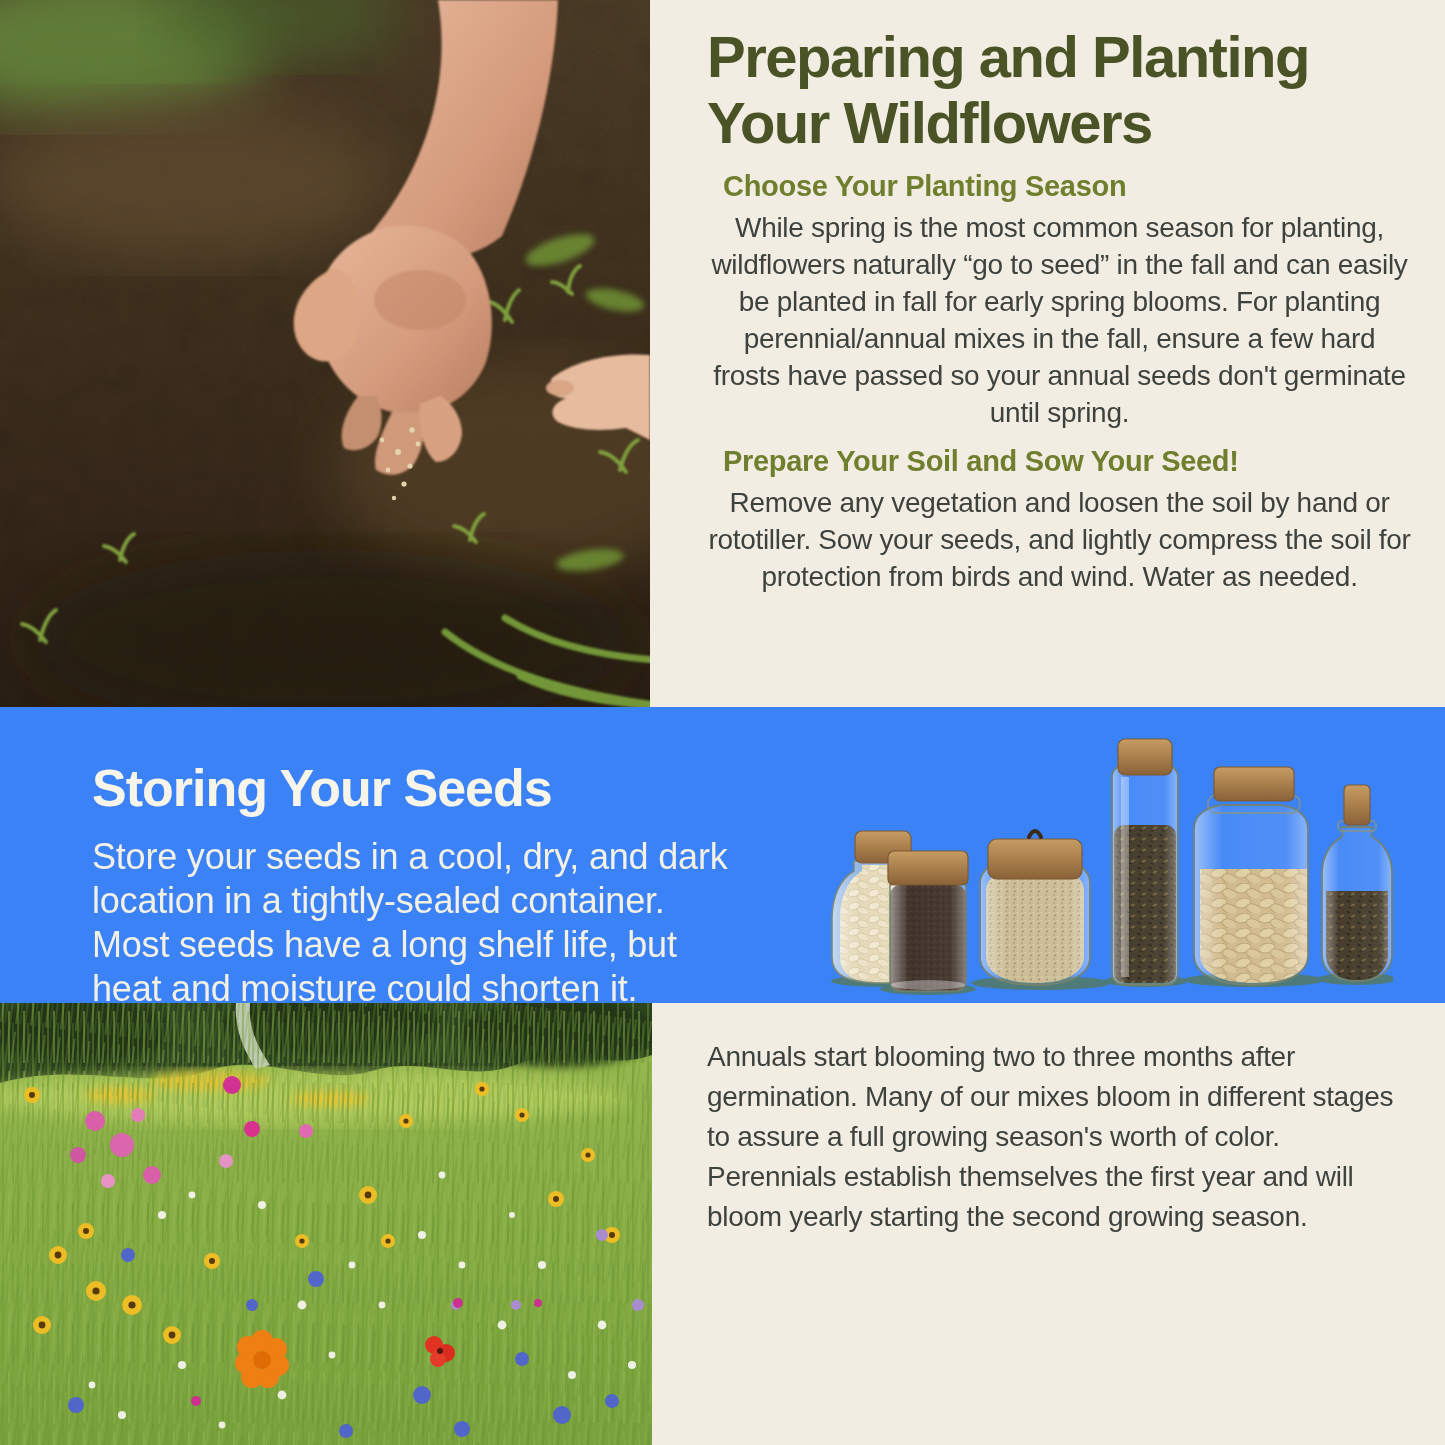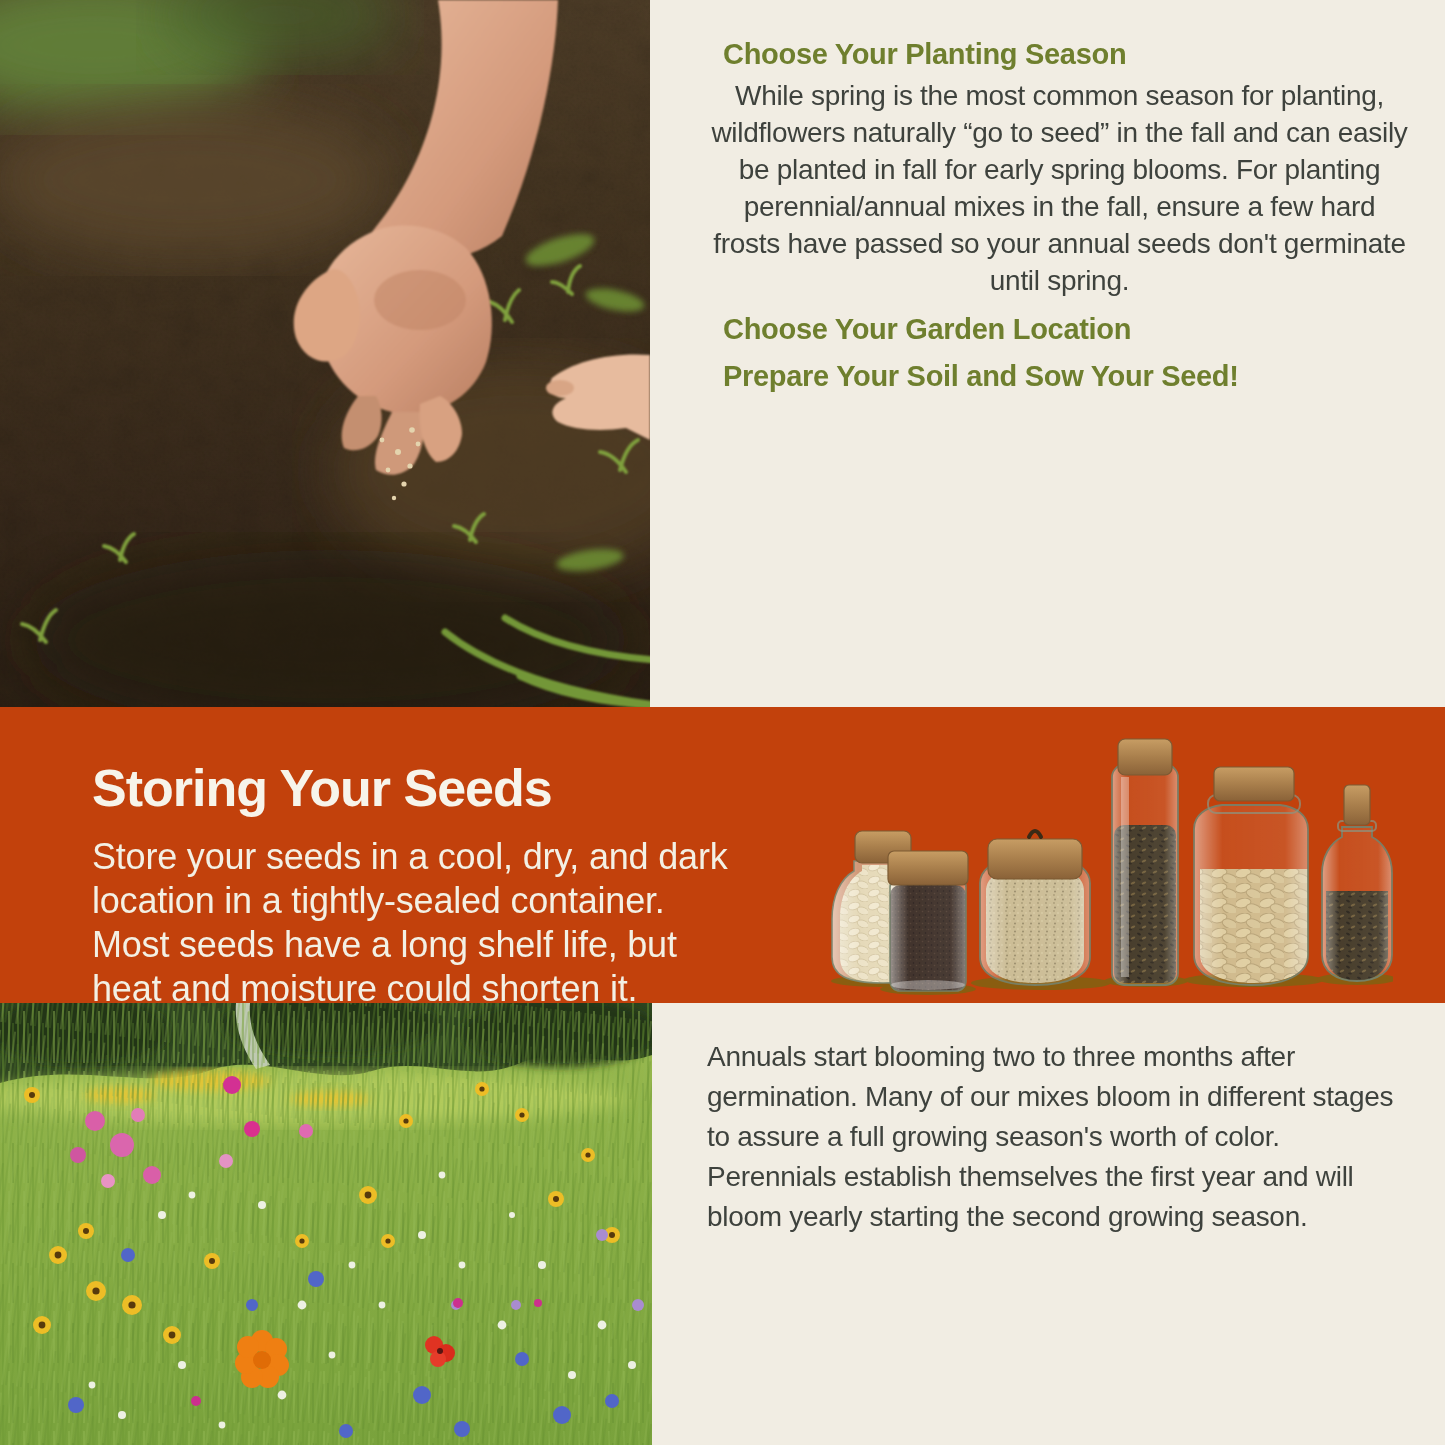--- a/index.html
+++ b/index.html
@@ -18,21 +18,21 @@
   .panel-top h1{
     margin:0;width:705px;font-size:58px;line-height:66px;letter-spacing:-1.5px;
     font-weight:bold;color:#4a5326;}
   .panel-top h3{
     margin:14px 0 6px 16px;font-size:29px;line-height:33px;letter-spacing:-0.3px;
     font-weight:bold;color:#6f7f2e;}
   .panel-top p{
     margin:0;width:705px;font-size:28px;line-height:37px;letter-spacing:-0.3px;
     color:#3e423d;text-align:center;}
   
-  .band{left:0;top:707px;width:1445px;height:296px;background:#c2410c;}
+  .band{left:0;top:707px;width:1445px;height:296px;background:#3b82f6;}
   .band-text{position:absolute;left:92px;top:52px;width:645px;}
   .band-text h2{margin:0;font-size:52px;line-height:58px;letter-spacing:-1px;
     font-weight:bold;color:#f7f4ea;}
   .band-text p{margin:18px 0 0 0;font-size:36px;line-height:44px;letter-spacing:-0.2px;
     color:#f3f0e4;}
   .jars{position:absolute;left:828px;top:733px;width:565px;height:262px;}
   .jars svg{display:block;width:100%;height:100%;}
   
   .panel-bottom{left:652px;top:1003px;width:793px;height:442px;background:#f1ede3;
     box-sizing:border-box;padding:20px 40px 0 55px;}
@@ -139,24 +139,25 @@
       </g>
 
       <g filter="url(#blur1)">
         <path d="M650,355 C610,352 572,362 552,378 C546,390 552,398 566,398 C552,404 548,414 558,422 C572,430 600,432 626,428 L650,440 Z" fill="#e7bb9e"></path>
         <ellipse cx="560" cy="388" rx="14" ry="8" fill="#d8a585"></ellipse>
       </g>
     </svg>
   </section>
 
   <section class="panel-top">
+    <h1>Preparing and Planting Your Wildflowers</h1>
     <h3>Choose Your Planting Season</h3>
     <p>While spring is the most common season for planting, wildflowers naturally “go to seed” in the fall and can easily be planted in fall for early spring blooms. For planting perennial/annual mixes in the fall, ensure a few hard frosts have passed so your annual seeds don't germinate until spring.</p>
-    <h3>Choose Your Garden Location</h3>
     <h3>Prepare Your Soil and Sow Your Seed!</h3>
+    <p>Remove any vegetation and loosen the soil by hand or rototiller. Sow your seeds, and lightly compress the soil for protection from birds and wind. Water as needed.</p>
   </section>
 
   <section class="band">
     <div class="band-text">
       <h2>Storing Your Seeds</h2>
       <p>Store your seeds in a cool, dry, and dark location in a tightly-sealed container. Most seeds have a long shelf life, but heat and moisture could shorten it.</p>
     </div>
   </section>
 
   <div class="jars">

